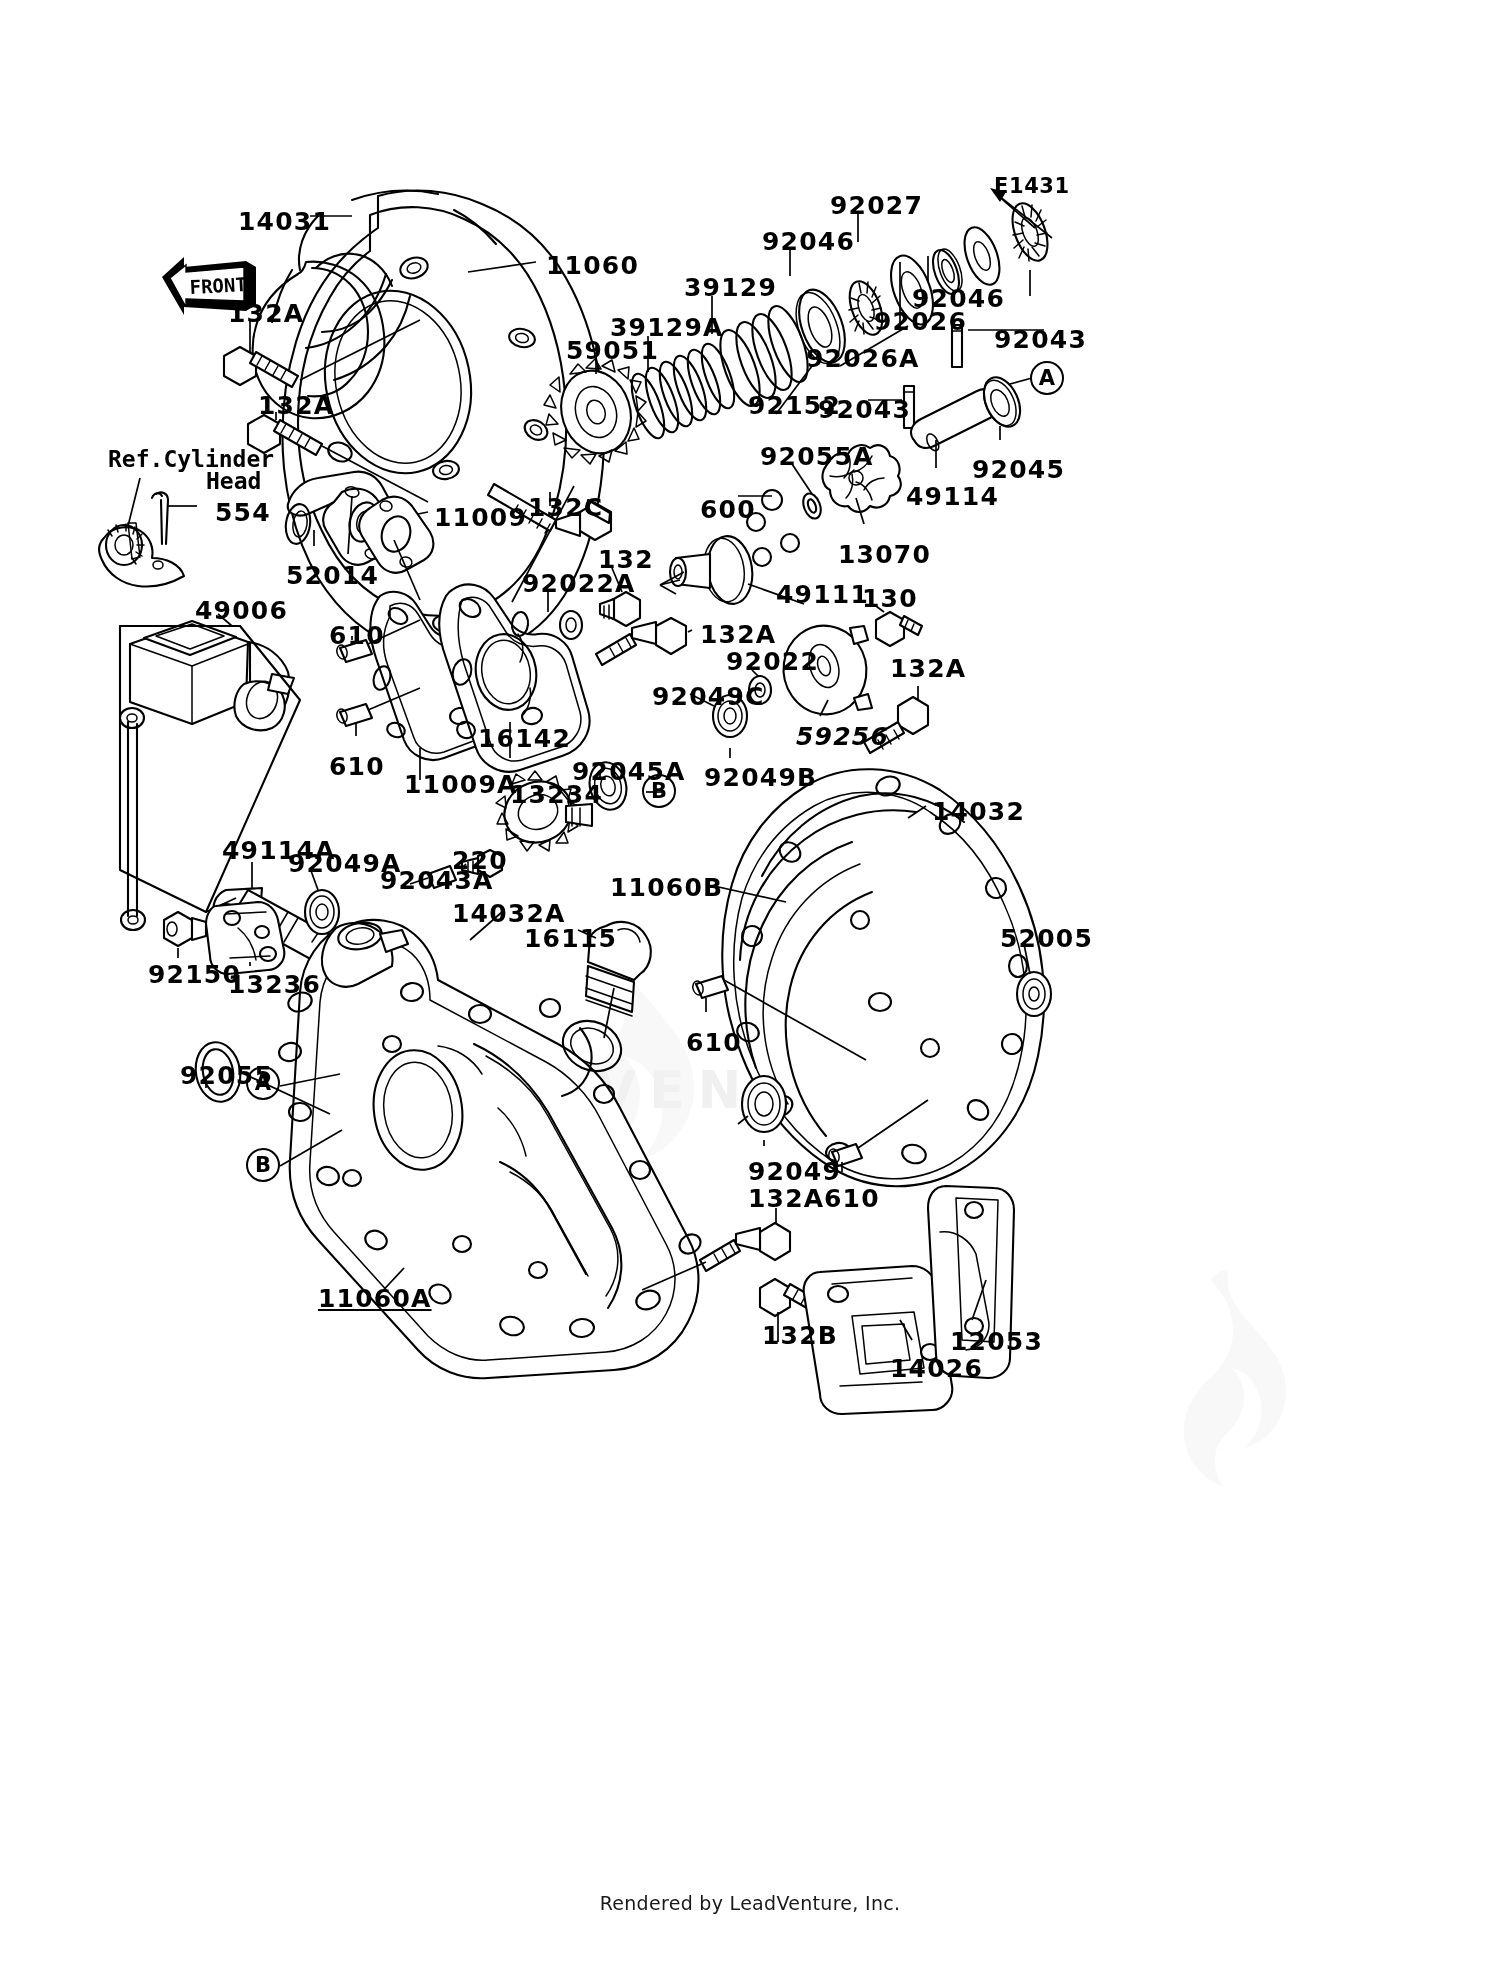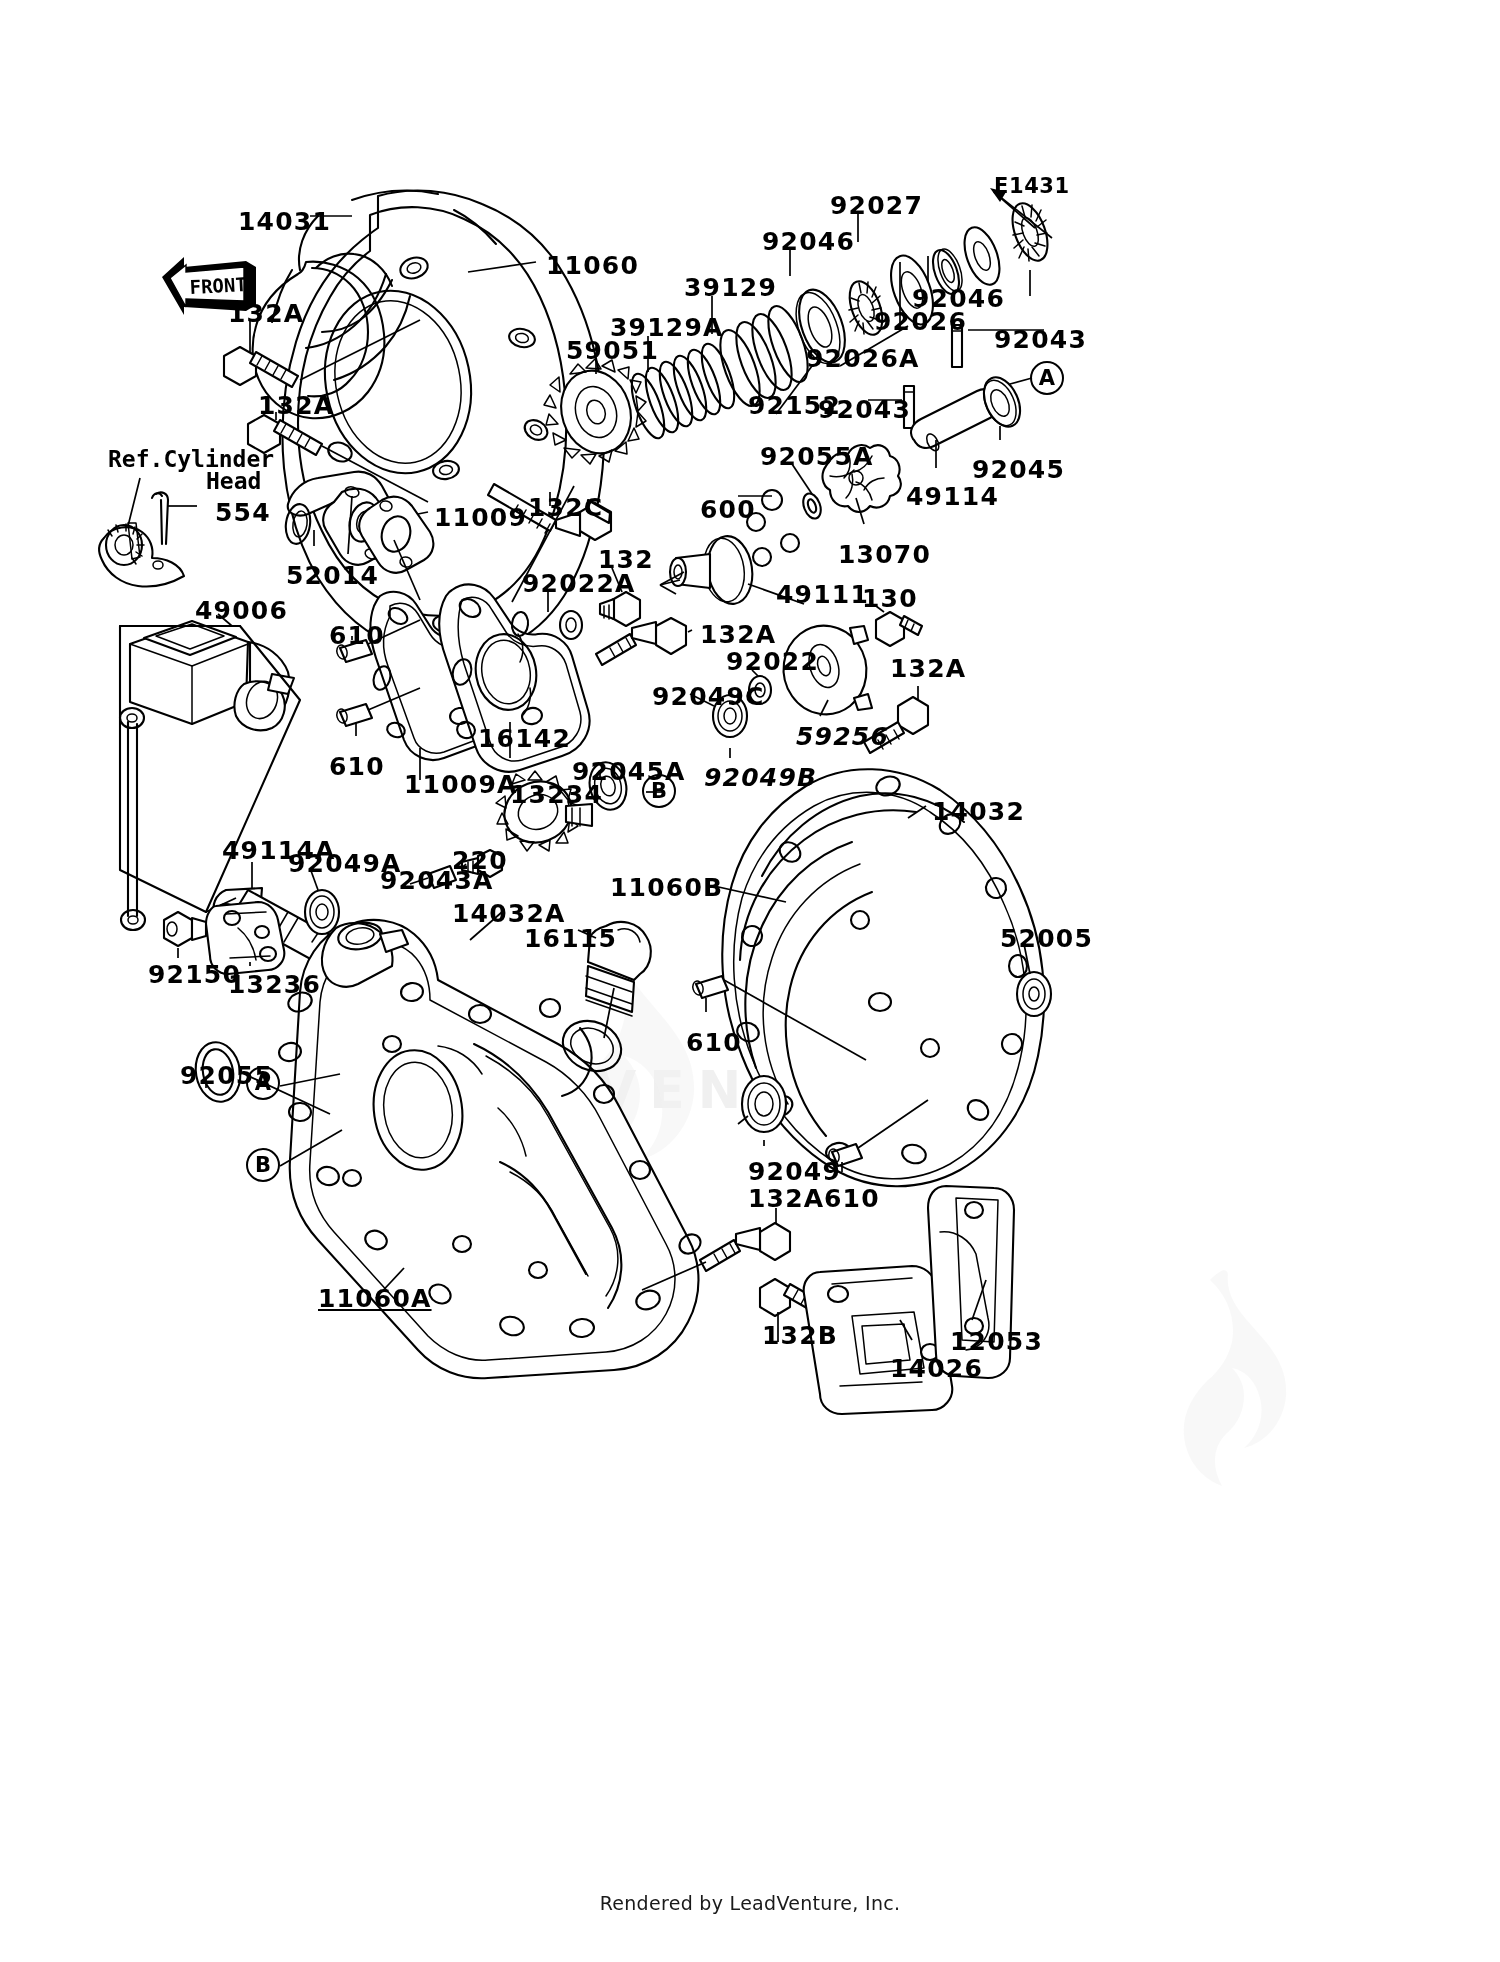--- a/index.html
+++ b/index.html
@@ -777,21 +777,21 @@
   <div class="lbl" style="left:195px;  top:597px;">49006</div>
   <div class="lbl" style="left:329px;  top:622px;">610</div>
   <div class="lbl" style="left:700px;  top:621px;">132A</div>
   <div class="lbl" style="left:726px;  top:648px;">92022</div>
   <div class="lbl" style="left:890px;  top:655px;">132A</div>
   <div class="lbl" style="left:652px;  top:683px;">92049C</div>
   <div class="lbl" style="left:796px;  top:723px;font-style:italic;">59256</div>
   <div class="lbl" style="left:329px;  top:753px;">610</div>
   <div class="lbl" style="left:478px;  top:725px;">16142</div>
   <div class="lbl" style="left:572px;  top:758px;">92045A</div>
-  <div class="lbl" style="left:704px;  top:764px;font-style:italic;">92049B</div>
+  <div class="lbl" style="left:704px;  top:764px;">92049B</div>
   <div class="lbl" style="left:396px;  top:771px;margin-left:8px;">11009A</div>
   <div class="lbl" style="left:510px;  top:781px;">13234</div>
   <div class="lbl" style="left:932px;  top:798px;">14032</div>
   <div class="lbl" style="left:222px;  top:837px;">49114A</div>
   <div class="lbl" style="left:452px;  top:847px;">220</div>
   <div class="lbl" style="left:380px;  top:867px;">92043A</div>
   <div class="lbl" style="left:288px;  top:850px;">92049A</div>
   <div class="lbl" style="left:610px;  top:874px;">11060B</div>
   <div class="lbl" style="left:1000px; top:925px;">52005</div>
   <div class="lbl" style="left:452px;  top:900px;">14032A</div>

